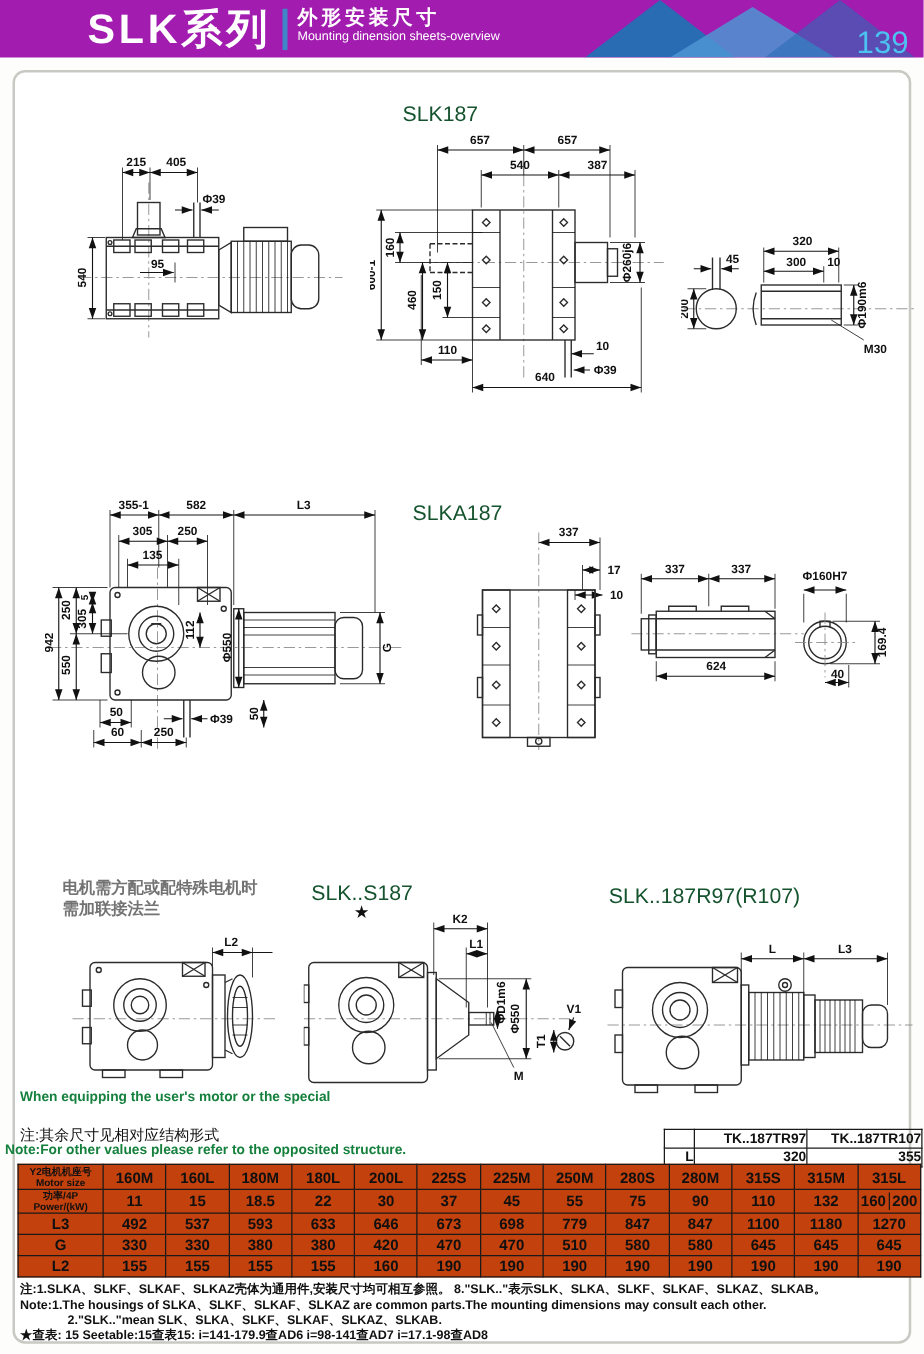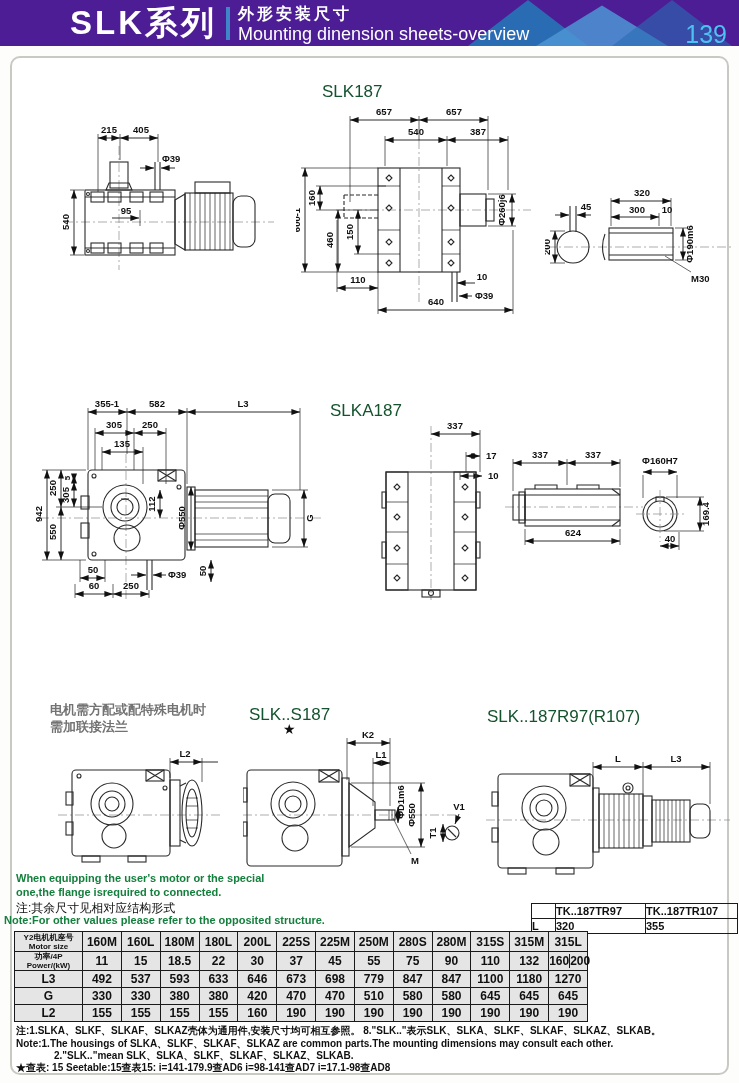--- a/index.html
+++ b/index.html
@@ -1,27 +1,27 @@
 <!DOCTYPE html>
 <html><head>
 <meta charset="utf-8">
 <style>
 *{margin:0;padding:0;box-sizing:border-box}
 html,body{width:739px;height:1083px}
 body{position:relative;background:#fdfdfb;font-family:"Liberation Sans",sans-serif;overflow:hidden}
 
-.header{position:absolute;left:0;top:0;width:739px;height:46px;background:#4c1d95;overflow:hidden}
+.header{position:absolute;left:0;top:0;width:739px;height:46px;background:#a21caf;overflow:hidden}
 .tri{position:absolute;top:0;height:46px}
 .t1{left:468px;width:120px;background:#2a6cb4;clip-path:polygon(0 100%,50% 0,100% 100%)}
 .t2{left:536px;width:132px;background:#4e95d4;clip-path:polygon(0 100%,50% 12%,100% 100%);opacity:.85}
 .t3{left:612px;width:120px;background:#2a6cb4;clip-path:polygon(0 100%,50% 0,100% 100%);opacity:.6}
 .h-series{position:absolute;left:70px;top:1px;font-size:33px;font-weight:bold;color:#fff;letter-spacing:3px}
 .h-divider{position:absolute;left:226px;top:7px;width:4px;height:33px;background:#3e86c8}
 .h-cn{position:absolute;left:238px;top:4px;font-size:16px;font-weight:bold;color:#fff;letter-spacing:3px}
-.h-en{position:absolute;left:238px;top:24px;font-size:18px;color:#fff}
+.h-en{position:absolute;left:238px;top:24px;font-size:10px;color:#fff}
 .h-page{position:absolute;right:12px;top:20px;font-size:25px;font-weight:normal;color:#4cc2f0}
 
 .frame{position:absolute;left:10px;top:56px;width:719px;height:1019px;border:2px solid #c9c9c3;border-radius:10px;background:#fff}
 
 .t-title{position:absolute;font-weight:normal;font-size:17px;color:#14532d;white-space:nowrap}
 .star{position:absolute;font-size:14px;color:#101010}
 .cnnote{position:absolute;font-weight:bold;font-size:13px;color:#737373;line-height:17px;white-space:nowrap}
 .ennote{position:absolute;font-weight:bold;font-size:11px;color:#15803d;line-height:13.5px;white-space:nowrap}
 .note12{position:absolute;font-weight:normal;font-size:12px;color:#101010;white-space:nowrap}
 .fnote{position:absolute;font-weight:bold;font-size:10px;color:#101010;white-space:nowrap}
@@ -29,23 +29,23 @@
 svg.dwg{position:absolute}
 svg .o{fill:none;stroke:#2b2b2b;stroke-width:1.1}
 svg .d{stroke:#141414;stroke-width:.9;fill:none}
 svg .x{stroke:#141414;stroke-width:.65;fill:none}
 svg .c{stroke:#8a8a8a;stroke-width:.7;fill:none;stroke-dasharray:9 3 2 3}
 svg text{font-family:"Liberation Sans",sans-serif;font-size:9.5px;font-weight:bold;fill:#101010;text-anchor:middle}
 svg text.as{text-anchor:start}
 svg text.s{font-size:8px}
 
 .stable{position:absolute;left:531px;top:903px;border-collapse:collapse;table-layout:fixed}
-.stable td{border:1px solid #1a1a1a;font-weight:bold;font-size:11px;text-align:left;height:15px;padding:0;color:#101010}
+.stable td{border:1px solid #1a1a1a;font-weight:bold;font-size:11px;text-align:right;height:15px;padding:0;color:#101010}
 .stable .c0{width:24px}.stable .c1{width:90px}.stable .c2{width:92px}
-.mtable{position:absolute;left:14px;top:931px;width:574px;border-collapse:collapse;table-layout:fixed;background:#e5e5e5}
+.mtable{position:absolute;left:14px;top:931px;width:723px;border-collapse:collapse;table-layout:fixed;background:#c2410c}
 .mtable td{border:1px solid #1a1a1a;text-align:center;font-weight:bold;font-size:12px;padding:0;height:17px;color:#101010}
 .mtable tr:first-child td{height:20px}
 .mtable td.lblsm{font-size:8px;line-height:9px}
 .split{display:flex;align-items:center;height:100%}
 .split span{flex:1}
 .split span.sp2{border-left:1px solid #1a1a1a}
 </style>
 </head>
 <body>
 
@@ -463,21 +463,20 @@
   <circle class="o" cx="160" cy="42" r="5"></circle>
   <circle class="o" cx="160" cy="42" r="2"></circle>
   <rect class="o" x="175" y="50" width="9" height="50"></rect>
   <rect class="o" x="184" y="54" width="38" height="42"></rect>
   <path class="x" d="M188,54 V96 M192,54 V96 M196,54 V96 M200,54 V96 M204,54 V96 M208,54 V96 M212,54 V96 M216,54 V96"></path>
   <rect class="o" x="222" y="58" width="20" height="34" rx="7"></rect>
 </svg>
 
 <div class="ennote" style="left:16px;top:872px">
   <div>When equipping the user's motor or the special</div>
-  <div>one,the flange isrequired to connected.</div>
 </div>
 <div class="note12" style="left:16px;top:900px">注:其余尺寸见相对应结构形式</div>
 <div class="ennote" style="left:4px;top:914px">Note:For other values please refer to the opposited structure.</div>
 
 <table class="stable">
   <tbody>
   <tr>
     <td class="c0"></td>
     <td class="c1">TK..187TR97</td>
     <td class="c2">TK..187TR107</td>

